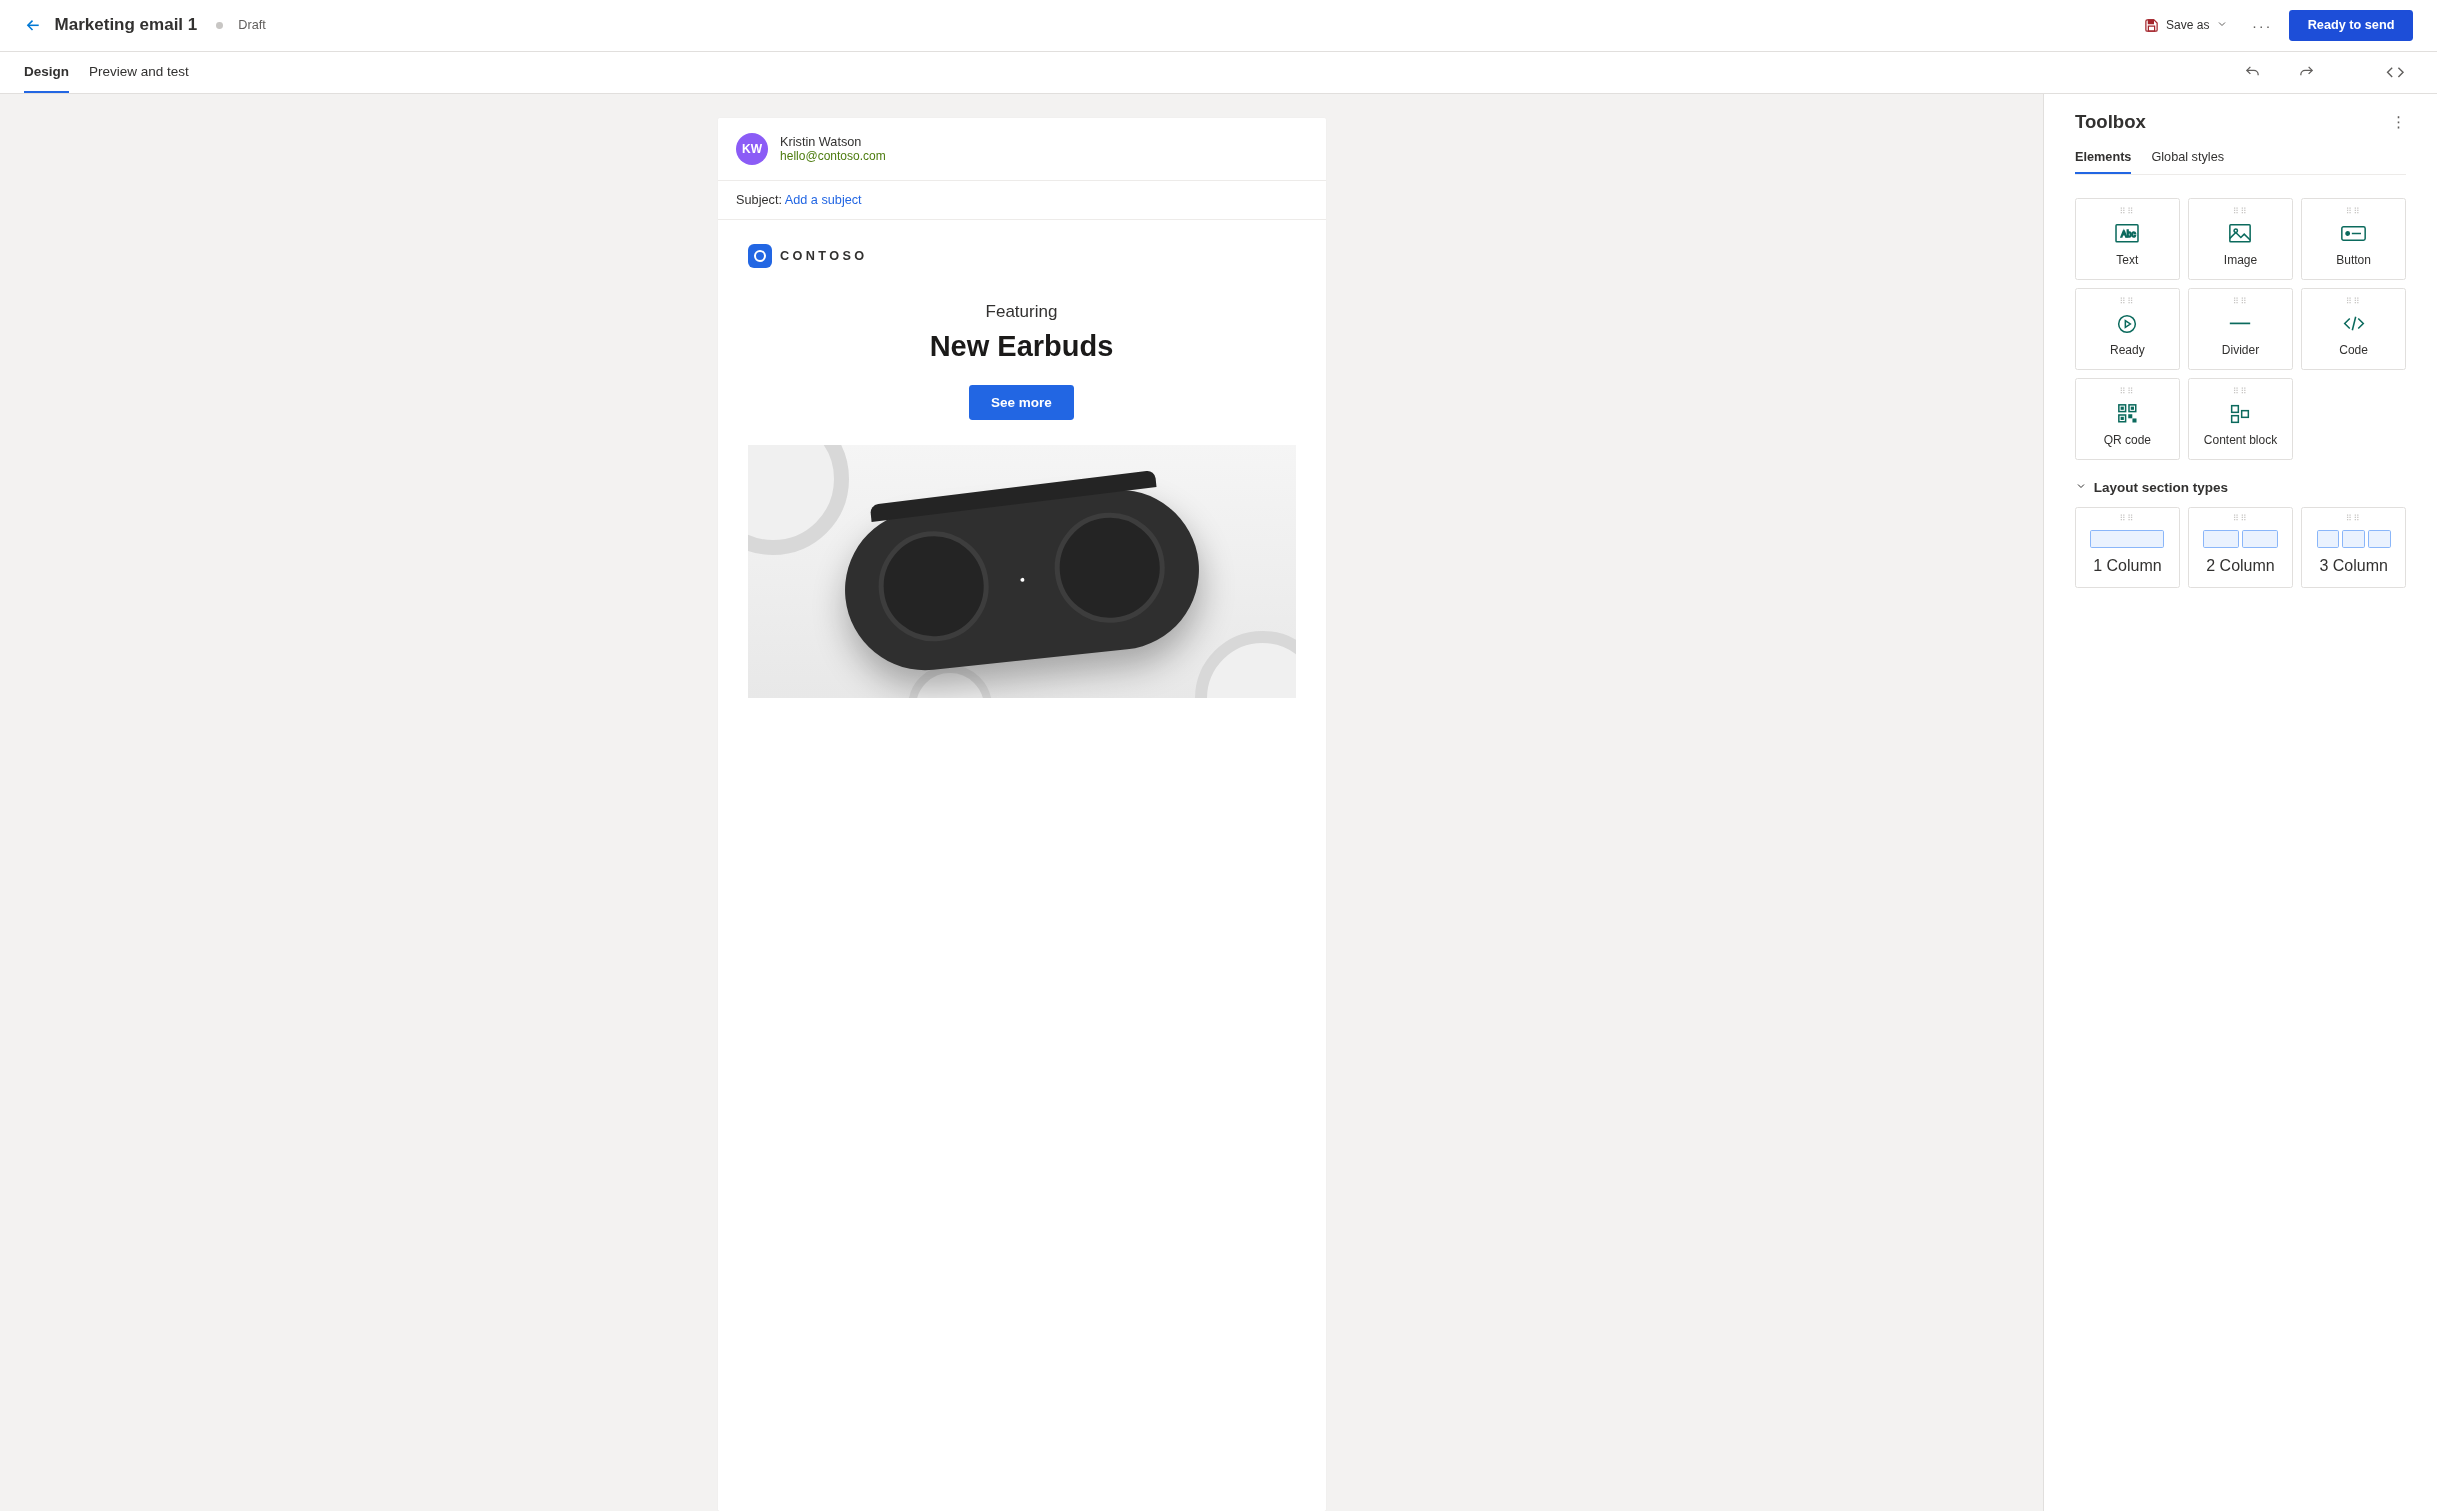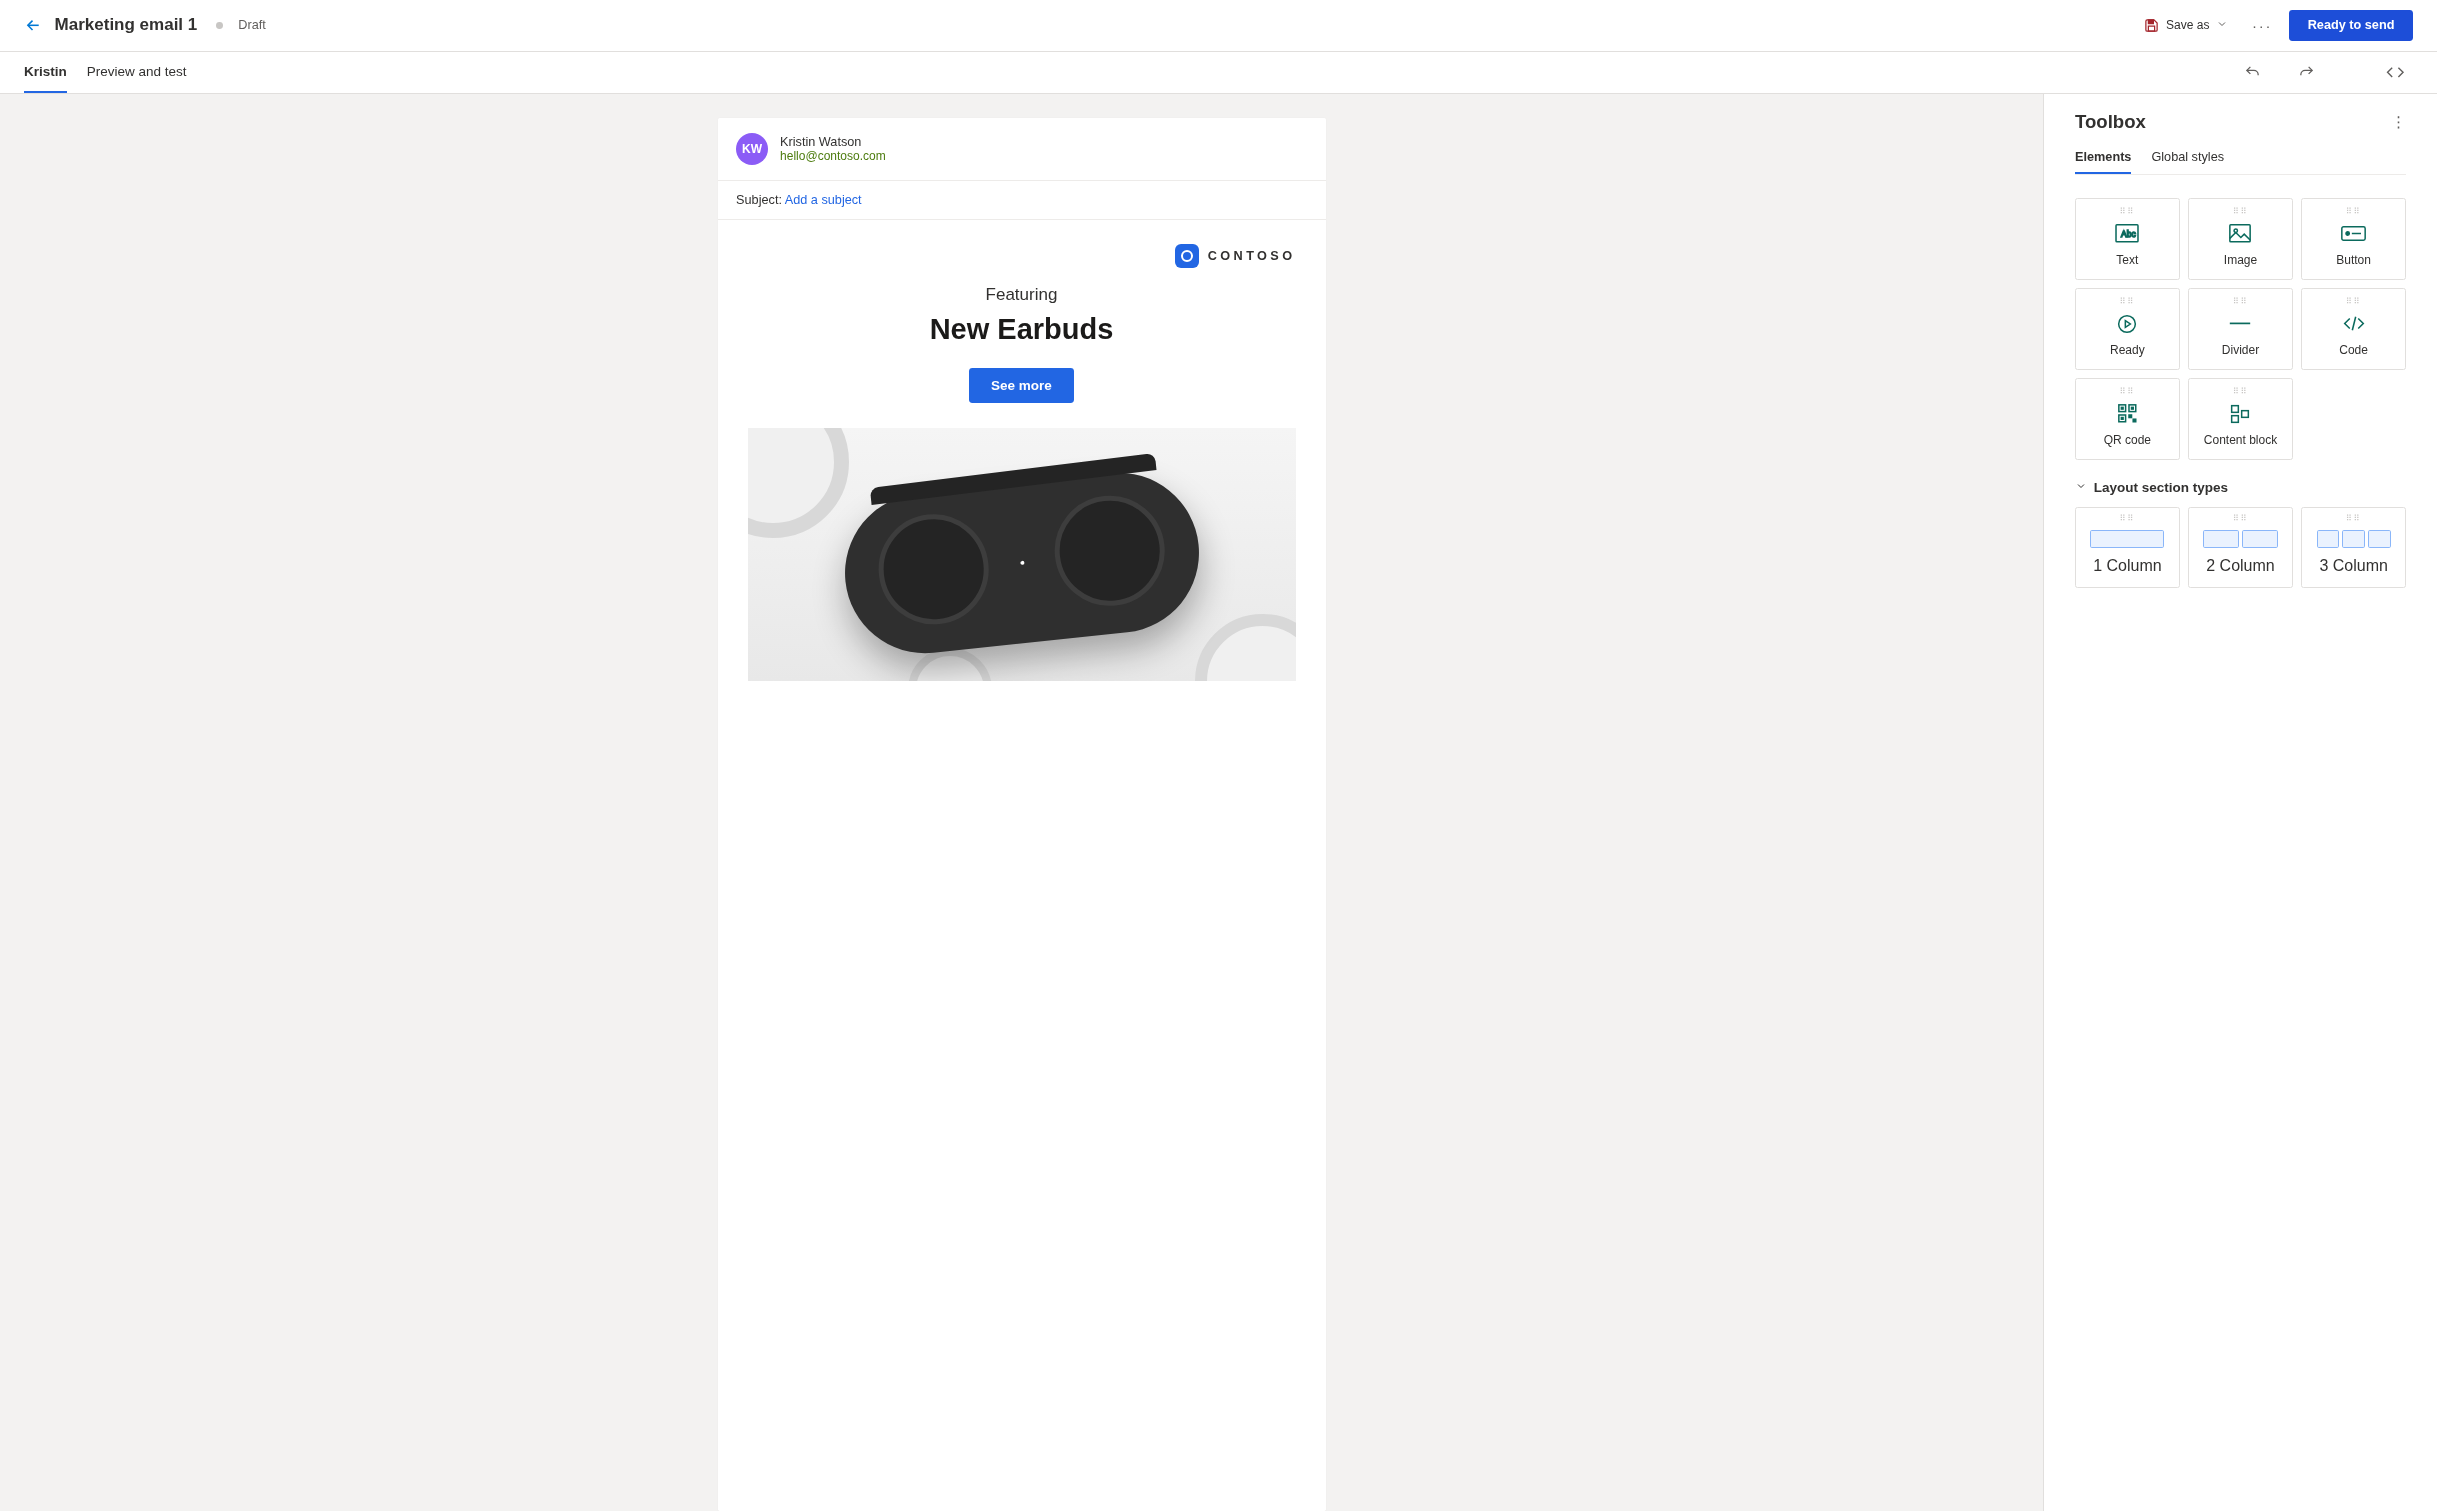--- a/index.html
+++ b/index.html
@@ -69,21 +69,21 @@
     width:32px; height:32px; border-radius:50%; background:#8b5cf6; color:#fff;
     display:flex; align-items:center; justify-content:center; font-weight:600; font-size:12px;
   }
   .sender-name { font-size:12.7px; color:#323130; }
   .sender-email { font-size:12px; color:#4d7c0f; }
 
   .subject-row { padding:12px 18.6px; border-bottom:0.8px solid #edebe9; font-size:12.7px; color:#323130; }
   .subject-link { color:#2266e3; cursor:pointer; }
 
   .email-body { padding: 24px 30px 0 30px; text-align:center; }
-  .brand-row { display:flex; align-items:center; justify-content:flex-end; gap:8.4px; margin-bottom: 17px; }
+  .brand-row { display:flex; align-items:center; justify-content:flex-start; gap:8.4px; margin-bottom: 34px; }
   .brand-logo {
     width:24px; height:24px; border-radius:6px; background:#2266e3;
     display:flex; align-items:center; justify-content:center;
   }
   .brand-logo-inner { width:12px; height:12px; border:2.1px solid #fff; border-radius:50%; }
   .brand-name { font-size:12.7px; font-weight:700; letter-spacing:3.4px; color:#323130; }
   .featuring { font-size:17px; color:#323130; margin-bottom:8.4px; }
   .hero-title { font-size:29px; font-weight:800; color:#1b1a19; margin-bottom:22px; }
   .cta-btn {
     background:#2266e3; color:#fff; border:none; border-radius:3.4px;
@@ -165,21 +165,21 @@
         <svg width="12" height="12" viewBox="0 0 24 24" fill="none" stroke="currentColor" stroke-width="2">
             <path d="M6 9l6 6 6-6"></path>
           </svg>
       </span>
     </div>
     <span class="overflow">···</span>
     <button class="primary-btn">Ready to send</button>
   </div>
 
   <div class="tabs">
-    <div class="tab active">Kristin</div>
+    <div class="tab active">Design</div>
     <div class="tab">Preview and test</div>
     <div class="tabs-spacer"></div>
     <span class="tab-icon">
       <svg width="17" height="17" viewBox="0 0 24 24" fill="none" stroke="currentColor" stroke-width="1.8">
           <path d="M9 14L4 9l5-5"></path>
           <path d="M4 9h10a6 6 0 0 1 6 6v1"></path>
         </svg>
     </span>
     <span class="tab-icon">
       <svg width="17" height="17" viewBox="0 0 24 24" fill="none" stroke="currentColor" stroke-width="1.8">

